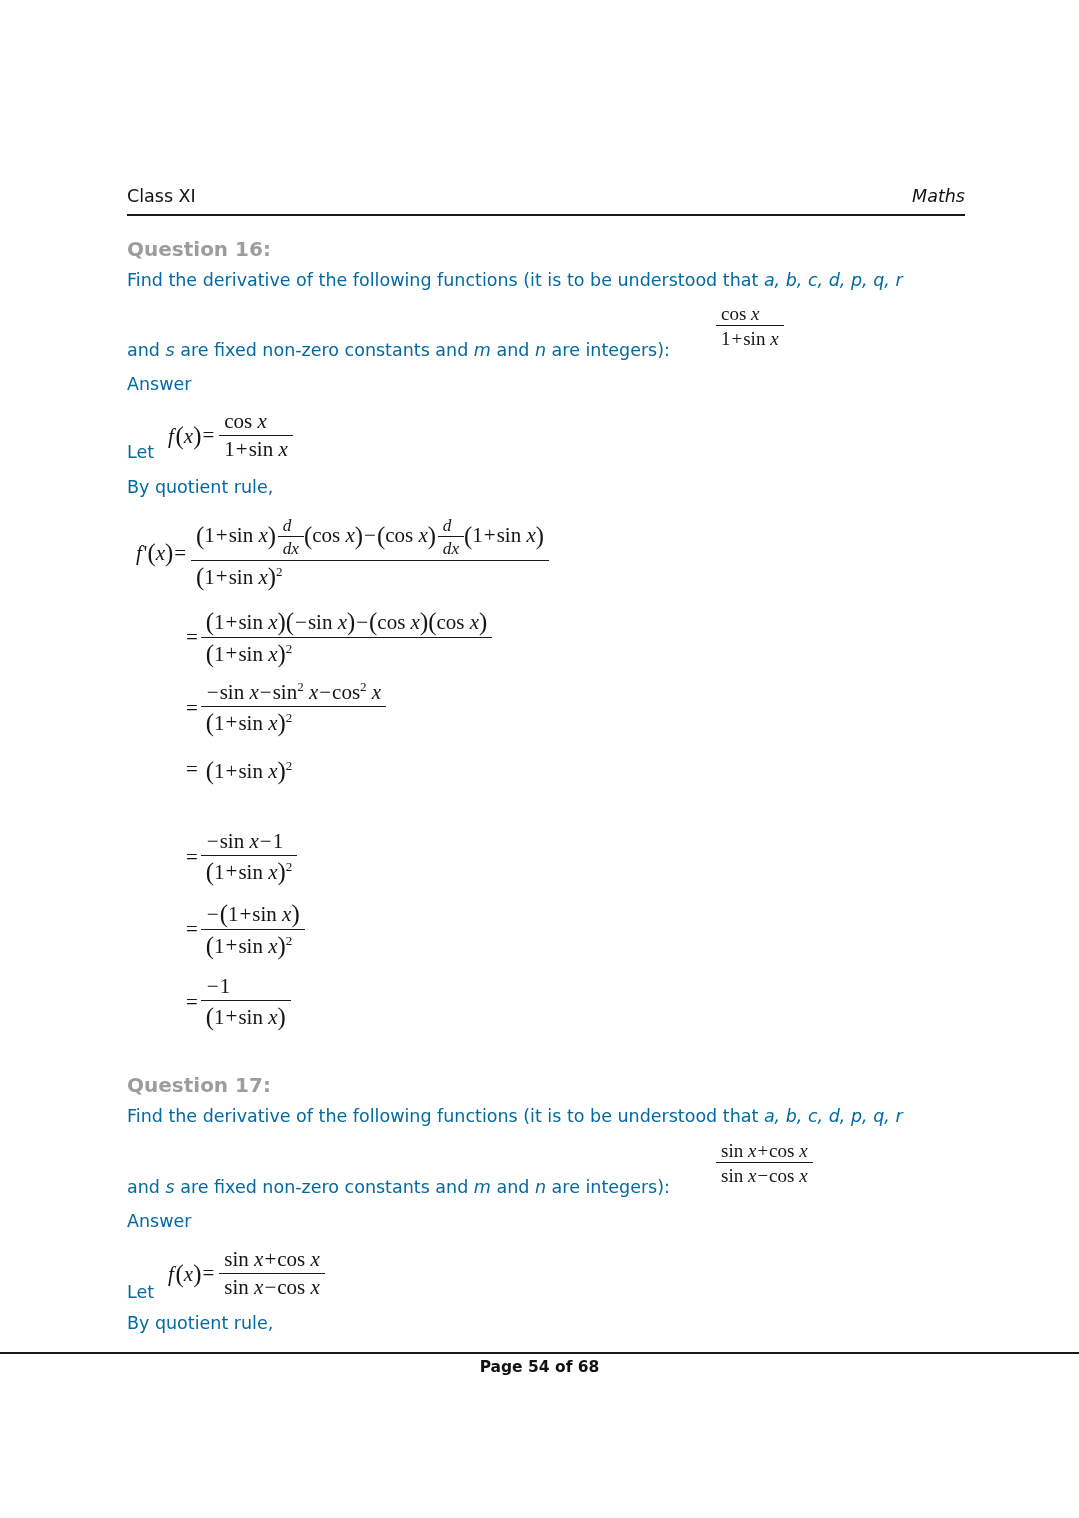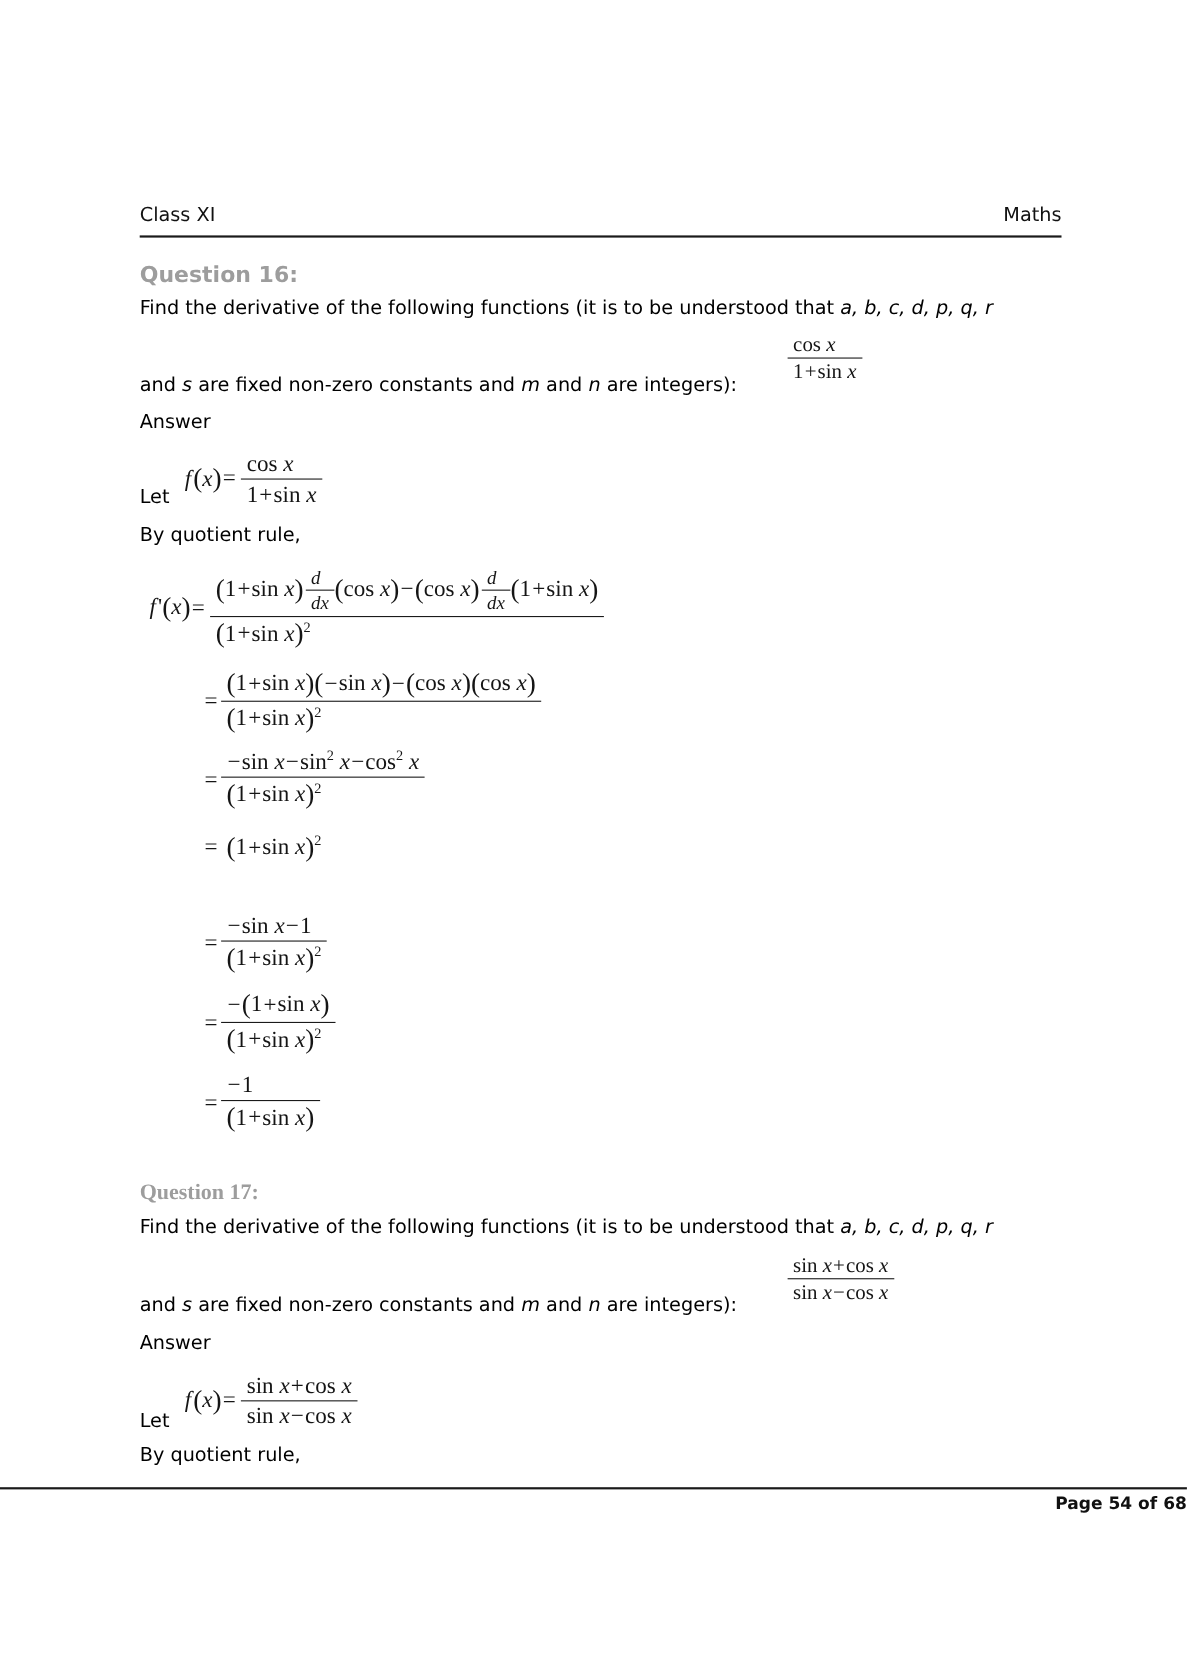--- a/index.html
+++ b/index.html
@@ -47,36 +47,37 @@
     right: 0;
     top: 0;
     text-align: center;
     white-space: nowrap;
   }
   .header-right {
     position: absolute;
     right: 0;
     top: 0;
     white-space: nowrap;
+    font-style: italic;
   }
 
   
   .qlabel {
     position: absolute;
     left: 127px;
     font-weight: bold;
     font-size: 20px;
     color: #9d9d9d;
     white-space: nowrap;
   }
   .bodytext {
     position: absolute;
     left: 127px;
     font-size: 17.5px;
-    color: #000000;
+    color: #0369a1;
     white-space: nowrap;
   }
   .bodytext i { font-style: italic; }
 
   
   .math {
     position: absolute;
     font-family: "Liberation Serif", "DejaVu Serif", serif;
     color: #151515;
     white-space: nowrap;
@@ -123,21 +124,21 @@
     top: 1352px;
     width: 1079px;
     height: 0;
     border-top: 2px solid #1a1a1a;
   }
   .footer-text {
     position: absolute;
     left: 0;
     top: 1358px;
     width: 1079px;
-    text-align: right;
+    text-align: center;
     font-size: 15.5px;
     font-weight: bold;
     color: #111111;
   }
 </style>
 </head>
 <body>
 
 <div class="page">
 
@@ -216,21 +217,21 @@
     </span>
   </div>
 
   <div class="math" style="left:186px; top:975px; font-size:21px;">
     <span class="eq-sign">=</span><span class="frac">
       <span class="num"><span class="op">−</span>1</span>
       <span class="den"><span class="paren">(</span>1<span class="op">+</span>sin <span class="mi">x</span><span class="paren">)</span></span>
     </span>
   </div>
 
-  <div class="qlabel" style="top:1073px;font-family:Liberation Serif, serif;">Question 17:</div>
+  <div class="qlabel" style="top:1073px;">Question 17:</div>
 
   <div class="bodytext" style="top:1106px;">
     <span>Find the derivative of the following functions (it is to be understood that </span><i>a, b, c, d, p, q, r</i>
   </div>
 
   <div class="bodytext" style="top:1177px;">
     <span>and </span><i>s</i><span> are fixed non-zero constants and </span><i>m</i><span> and </span><i>n</i><span> are integers):</span>
   </div>
 
   <div class="math" style="left:716px; top:1140px; font-size:19px;">

